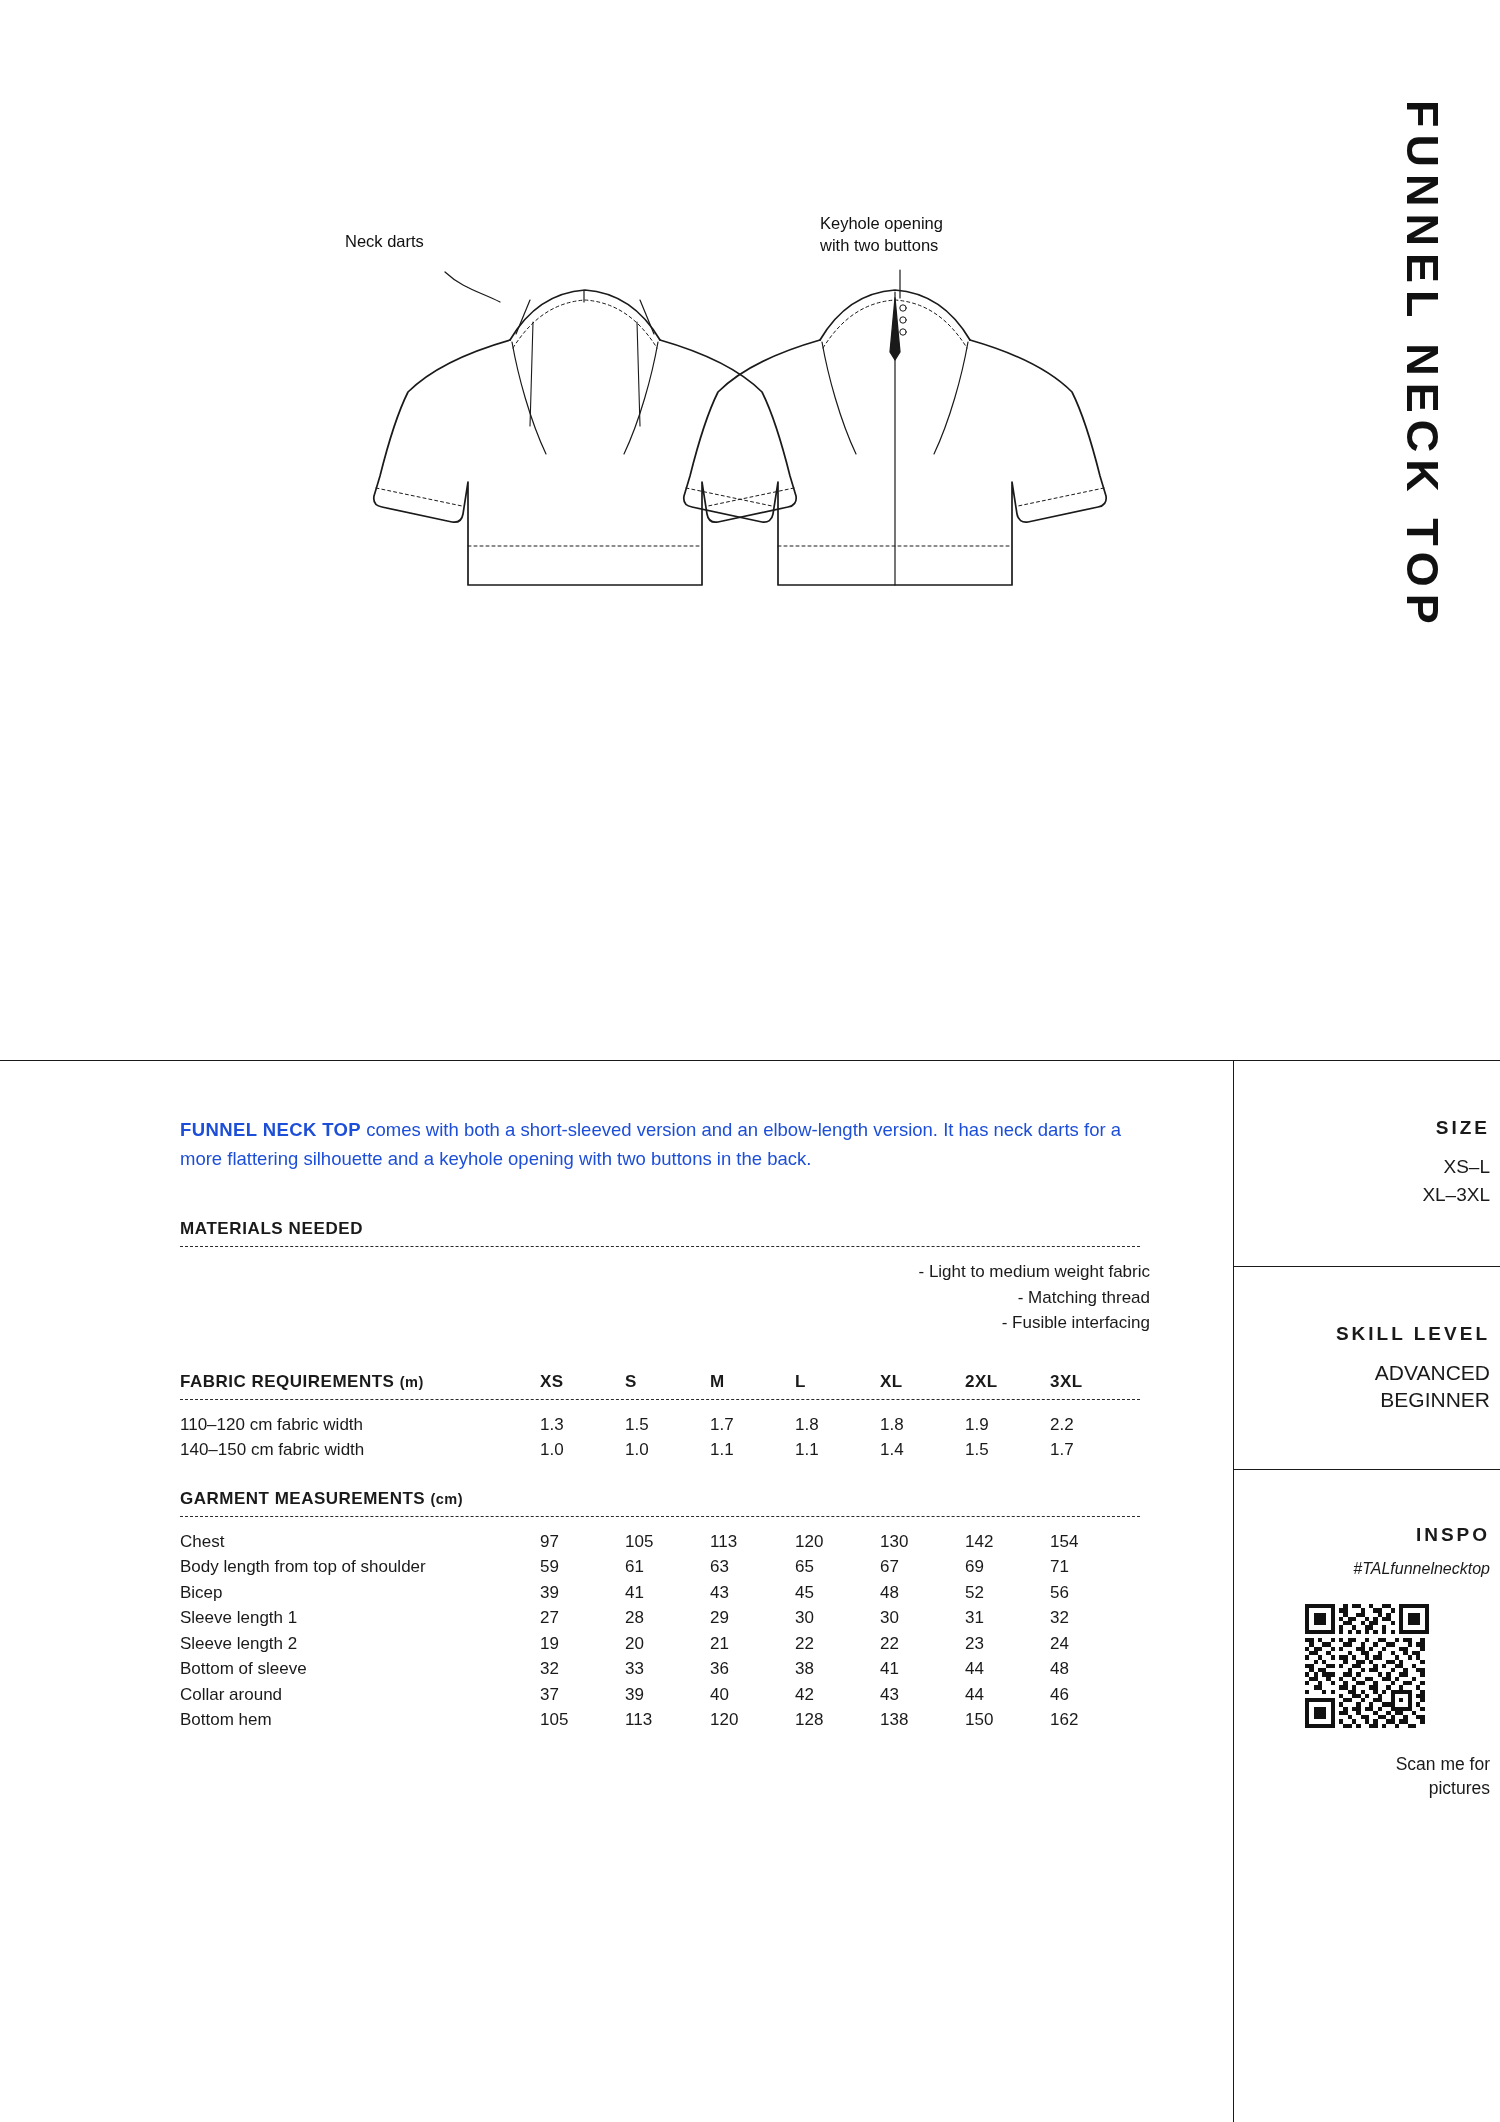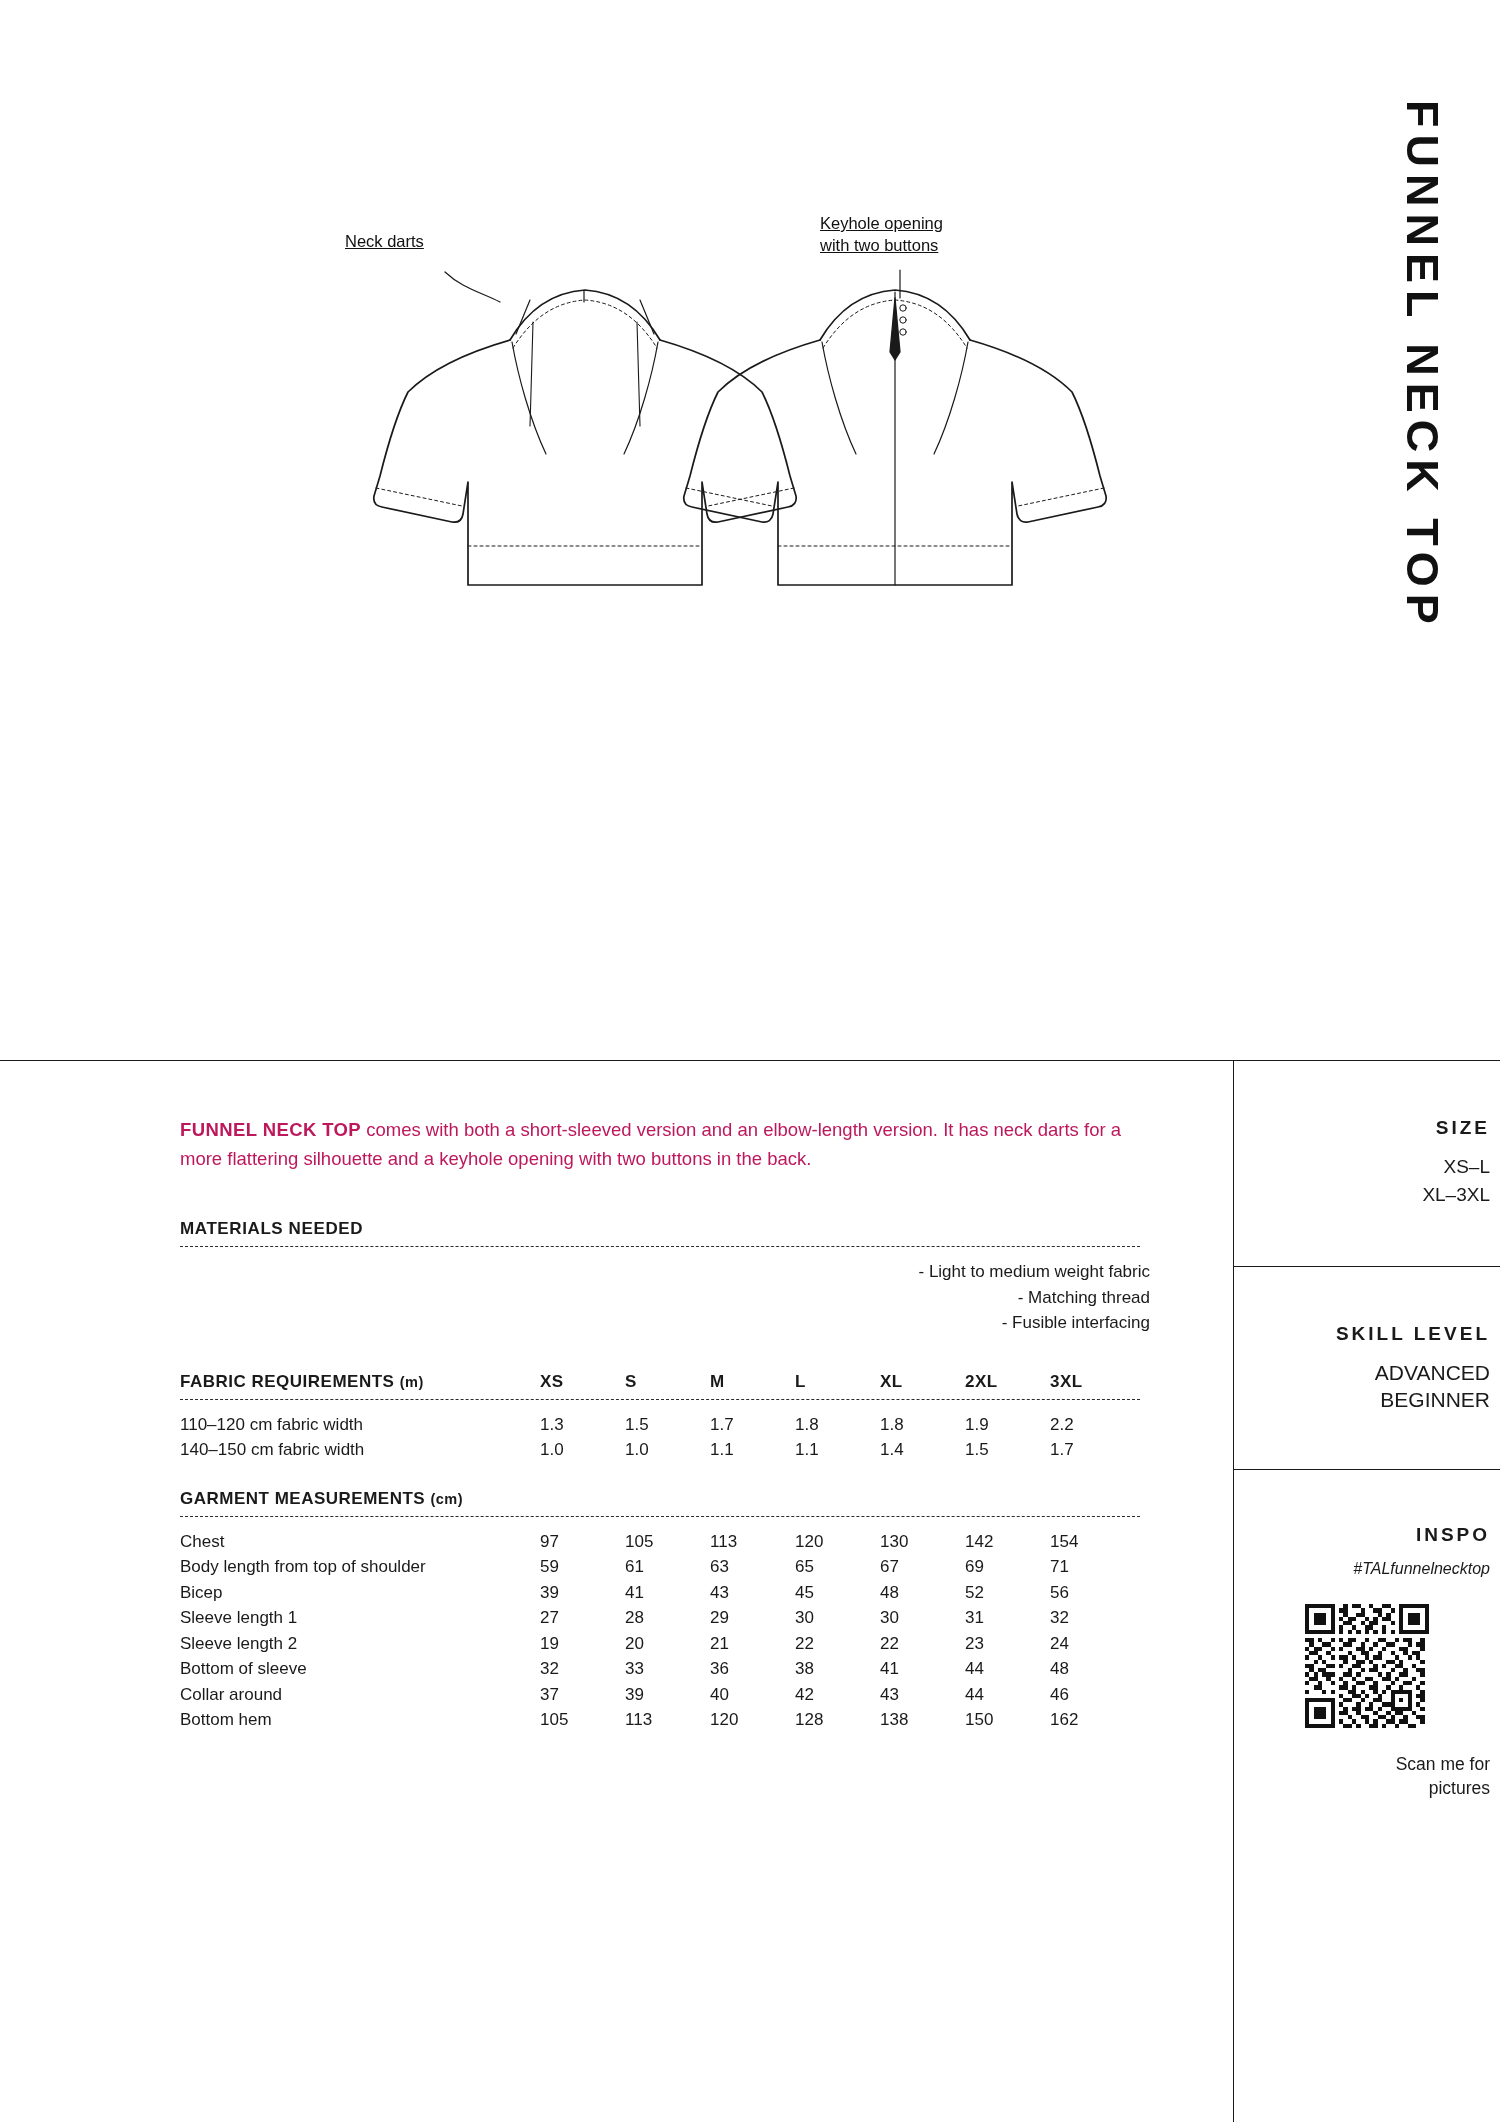--- a/index.html
+++ b/index.html
@@ -52,21 +52,20 @@
     left: 200px;
     top: 230px;
     width: 1000px;
     height: 620px;
   }
   .callout {
     position: absolute;
     font-size: 16.5px;
     line-height: 1.35;
     color: #111;
-    text-decoration: underline;
   }
   .callout.neck-darts { left: 145px; top: 0px; }
   .callout.keyhole { left: 620px; top: -18px; }
 
   
   .hrule-top {
     position: absolute;
     left: 0;
     top: 1060px;
     width: 1500px;
@@ -86,21 +85,21 @@
   
   .main {
     position: absolute;
     left: 180px;
     top: 1115px;
     width: 970px;
   }
   .intro {
     font-size: 18.5px;
     line-height: 1.58;
-    color: #be185d;
+    color: #1d4ed8;
     margin: 0 0 46px 0;
     max-width: 960px;
   }
   .intro b { font-weight: bold; letter-spacing: 0.4px; }
 
   .section-head {
     font-size: 17px;
     font-weight: bold;
     letter-spacing: 0.6px;
     margin: 0 0 7px 0;

